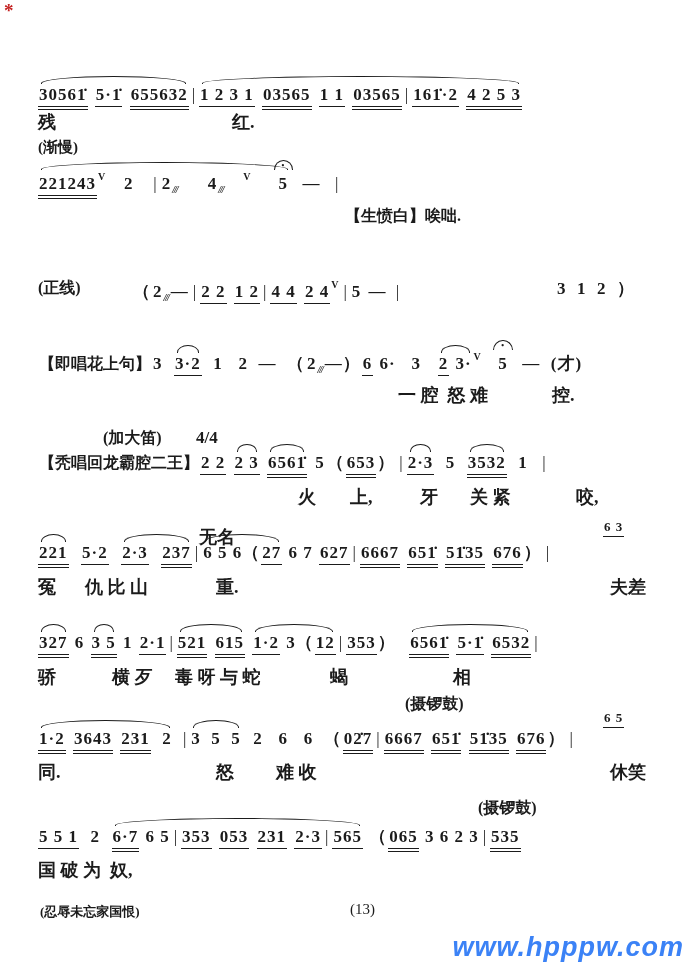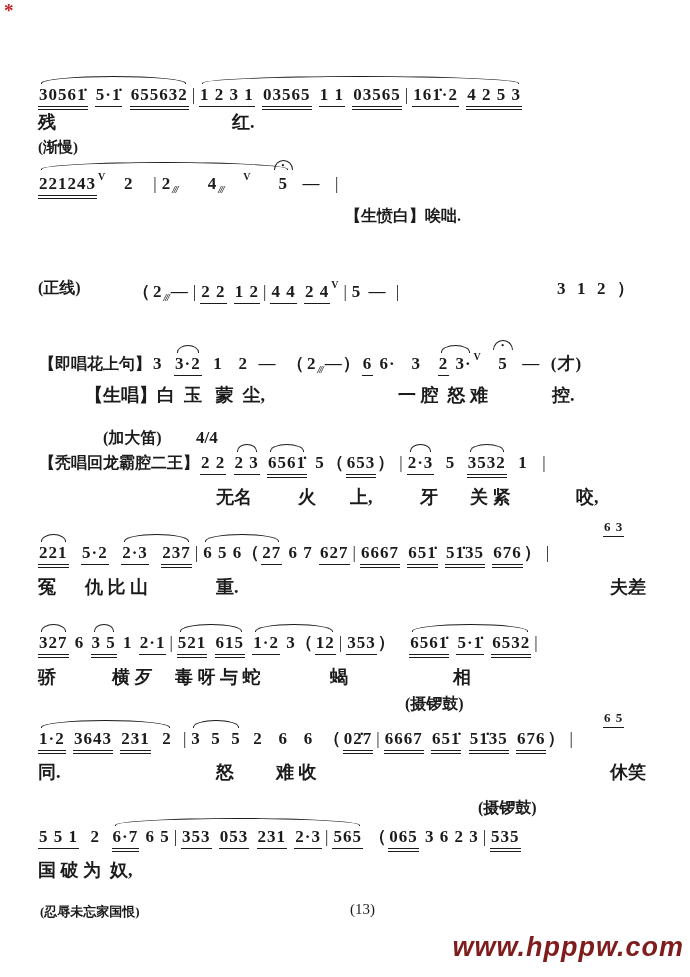--- a/index.html
+++ b/index.html
@@ -29,21 +29,21 @@
   .cn{font-size:16px;font-weight:700;font-family:"Liberation Serif","DejaVu Sans",serif;}
   .label{font-size:15px;font-weight:700;font-family:"Liberation Serif","DejaVu Sans",serif;}
   .keyrow{font-size:17px;font-weight:700;}
   .small{font-size:13px;}
   .cn-inline{font-size:16px;letter-spacing:0;}
   #corner-mark{position:absolute;left:4px;top:0px;color:#c42222;font-size:19px;font-weight:700;}
   #footer-note{position:absolute;left:40px;top:903px;font-size:13px;font-weight:700;
                font-family:"Liberation Serif","DejaVu Sans",serif;}
   #page-number{position:absolute;left:350px;top:901px;font-size:15px;}
   #watermark{position:absolute;right:6px;top:932px;font-size:27px;font-weight:700;font-style:italic;
-             color:#7f1d1d;letter-spacing:1px;font-family:"Liberation Sans","DejaVu Sans",sans-serif;}
+             color:#3b82f6;letter-spacing:1px;font-family:"Liberation Sans","DejaVu Sans",sans-serif;}
 </style>
 </head>
 <body>
 
 <div id="page">
   <span id="corner-mark">*</span>
   <div id="score-area">
       <div class="srow" style="top: 84px;">
         <span class="sitem notes" style="left: 38px;"><span class="grp"><span class="grp-arc"></span><span class="tok u2">30561̇</span><span class="tok"> </span><span class="tok u1">5·1̇</span><span class="tok"> </span><span class="tok u2">655632</span></span><span class="tok bar">|</span><span class="grp"><span class="grp-arc"></span><span class="tok u1">1 2 3 1</span><span class="tok"> </span><span class="tok u2">03565</span><span class="tok"> </span><span class="tok u1">1 1</span><span class="tok"> </span><span class="tok u2">03565</span><span class="tok bar">|</span><span class="tok u1">161̇·2</span><span class="tok"> </span><span class="tok u2">4 2 5 3</span></span></span>
       </div>
@@ -64,33 +64,32 @@
       </div>
       <div class="srow" style="top: 278px;">
         <span class="sitem cn" style="left: 38px;">(正线)</span>
         <span class="sitem notes" style="left: 132px;"><span class="tok">（</span><span class="tok">2<span class="trem">///</span></span><span class="tok">—</span><span class="tok bar">|</span><span class="tok u1">2 2</span><span class="tok"> </span><span class="tok u1">1 2</span><span class="tok bar">|</span><span class="tok u1">4 4</span><span class="tok"> </span><span class="tok u1">2 4</span><span class="tok sup">V</span><span class="tok bar">|</span><span class="tok">5</span><span class="tok"> — </span><span class="tok bar">|</span></span>
         <span class="sitem notes" style="left: 556px;"><span class="tok">3  1  2  ）</span></span>
       </div>
       <div class="srow" style="top: 350px;">
         <span class="sitem notes" style="left: 38px;"><span class="tok cn-inline">【即唱花上句】</span><span class="tok">3  </span><span class="grp"><span class="grp-arc"></span><span class="tok u1">3·2</span></span><span class="tok">  1   2  —  （</span><span class="tok">2<span class="trem">///</span></span><span class="tok">—）</span><span class="tok u1">6</span><span class="tok"> 6·   3   </span><span class="grp"><span class="grp-arc"></span><span class="tok u1">2</span><span class="tok"> 3·</span></span><span class="tok sup">V</span><span class="tok">  </span><span class="tok ferm">5</span><span class="tok">  —  (才)</span></span>
       </div>
       <div class="srow" style="top: 383px;">
-        <span class="sitem lyric" style="left: 85px;">【生唱】白  玉   蒙  尘,</span>
         <span class="sitem lyric" style="left: 398px;">一 腔  怒 难</span>
         <span class="sitem lyric" style="left: 552px;">控.</span>
       </div>
       <div class="srow" style="top: 428px;">
         <span class="sitem cn" style="left: 103px;">(加大笛)</span>
         <span class="sitem keyrow" style="left: 196px;">4/4</span>
       </div>
       <div class="srow" style="top: 452px;">
         <span class="sitem notes" style="left: 38px;"><span class="tok cn-inline">【秃唱回龙霸腔二王】</span><span class="tok u1">2 2</span><span class="tok"> </span><span class="grp"><span class="grp-arc"></span><span class="tok u1">2 3</span></span><span class="tok"> </span><span class="grp"><span class="grp-arc"></span><span class="tok u2">6561̇</span></span><span class="tok"> </span><span class="tok">5</span><span class="tok">（</span><span class="tok u2">653</span><span class="tok">）</span><span class="tok bar">|</span><span class="grp"><span class="grp-arc"></span><span class="tok u1">2·3</span></span><span class="tok">  5  </span><span class="grp"><span class="grp-arc"></span><span class="tok u2">3532</span></span><span class="tok">  1  </span><span class="tok bar">|</span></span>
       </div>
       <div class="srow" style="top: 485px;">
-        <span class="sitem lyric" style="left: 216px;">无名</span>
+        <span class="sitem lyric" style="left: 199px; margin-top: 40px;">无名</span>
         <span class="sitem lyric" style="left: 298px;">火</span>
         <span class="sitem lyric" style="left: 350px;">上,</span>
         <span class="sitem lyric" style="left: 420px;">牙</span>
         <span class="sitem lyric" style="left: 470px;">关 紧</span>
         <span class="sitem lyric" style="left: 576px;">咬,</span>
       </div>
       <div class="srow" style="top: 519px;">
         <span class="sitem small notes" style="left: 603px;"><span class="tok u1">6 3</span></span>
       </div>
       <div class="srow" style="top: 542px;">

